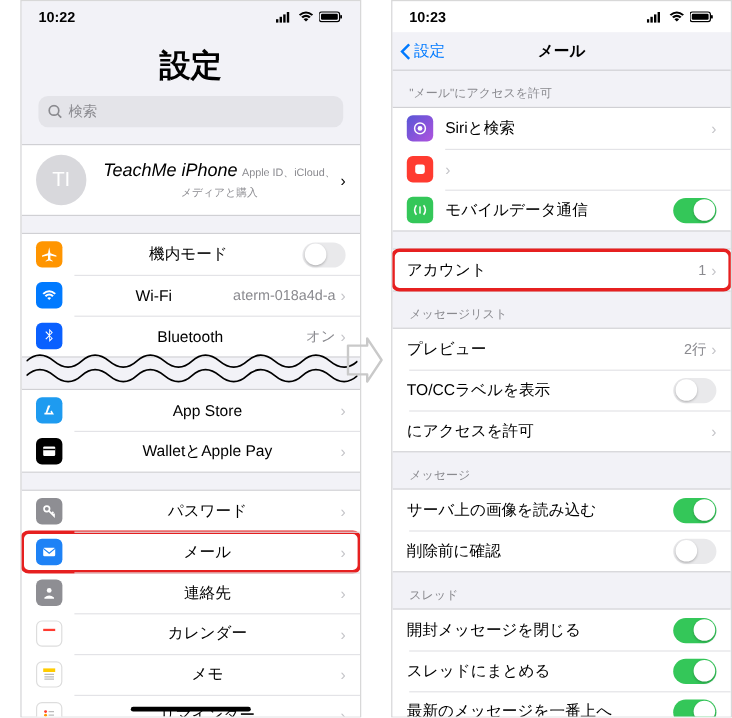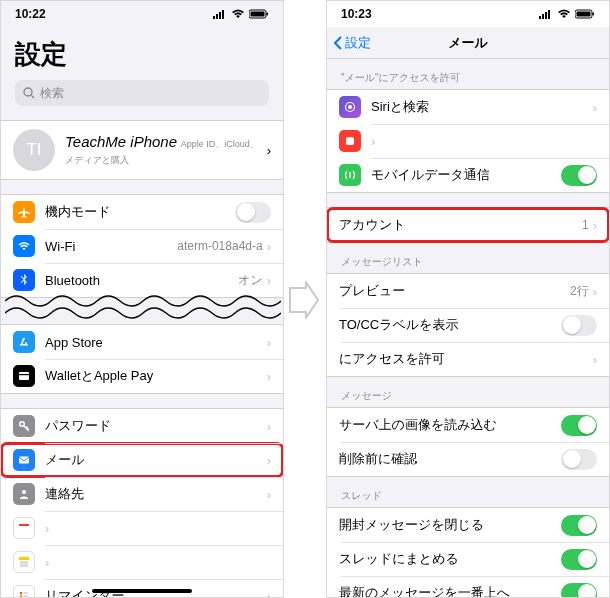--- a/index.html
+++ b/index.html
@@ -15,21 +15,21 @@
   }
   .phone {
     position: absolute;
     top: 0;
     width: 284px;
     height: 598px;
     background: #f2f2f7;
     border: 1px solid #d8d8d8;
     overflow: hidden;
   }
-  .phone.left { left: 0; }
+  .phone.left { left: 17px; text-align: center; }
   .phone.right { right: 0; }
 
   
   .statusbar {
     height: 26px;
     display: flex;
     align-items: center;
     justify-content: space-between;
     padding: 0 14px;
     font-weight: 600;
@@ -351,31 +351,33 @@
       <span class="chevron">›</span>
     </div>
     <div class="row">
       <span class="icon bg-white">
           <svg width="14" height="14" viewBox="0 0 14 14">
             <rect x="2" y="3" width="10" height="2" fill="#ff3b30"></rect>
             <rect x="2" y="5" width="10" height="7" fill="#fff"></rect>
             <text x="7" y="10" font-size="6" text-anchor="middle" fill="#000"></text>
           </svg>
         </span>
+      <span class="label">カレンダー</span>
       <span class="chevron">›</span>
     </div>
     <div class="row">
       <span class="icon bg-white">
           <svg width="14" height="14" viewBox="0 0 14 14">
             <rect x="2" y="2" width="10" height="3" fill="#ffcc00"></rect>
             <line x1="3" y1="7" x2="11" y2="7" stroke="#bbb"></line>
             <line x1="3" y1="9" x2="11" y2="9" stroke="#bbb"></line>
             <line x1="3" y1="11" x2="11" y2="11" stroke="#bbb"></line>
           </svg>
         </span>
+      <span class="label">メモ</span>
       <span class="chevron">›</span>
     </div>
     <div class="row">
       <span class="icon bg-white">
           <svg width="14" height="14" viewBox="0 0 14 14">
             <circle cx="4" cy="4" r="1.2" fill="#ff3b30"></circle>
             <circle cx="4" cy="7" r="1.2" fill="#ff9500"></circle>
             <circle cx="4" cy="10" r="1.2" fill="#007aff"></circle>
             <line x1="6.5" y1="4" x2="11" y2="4" stroke="#bbb"></line>
             <line x1="6.5" y1="7" x2="11" y2="7" stroke="#bbb"></line>

